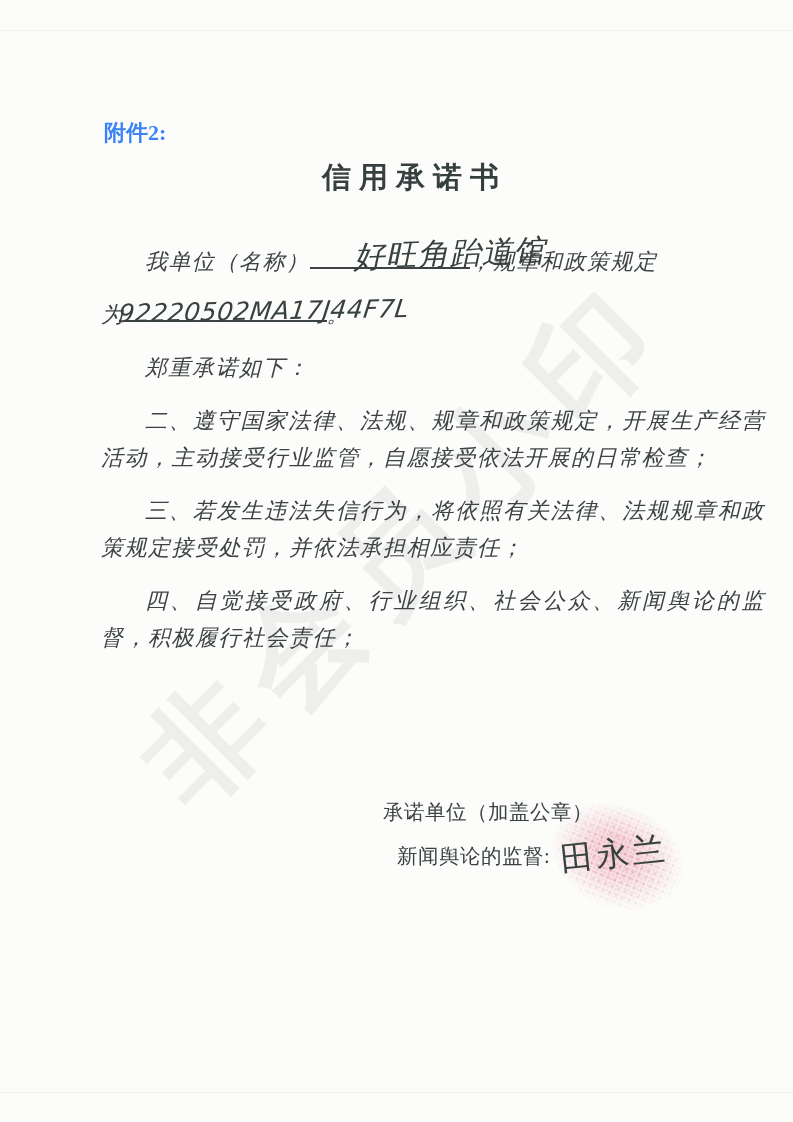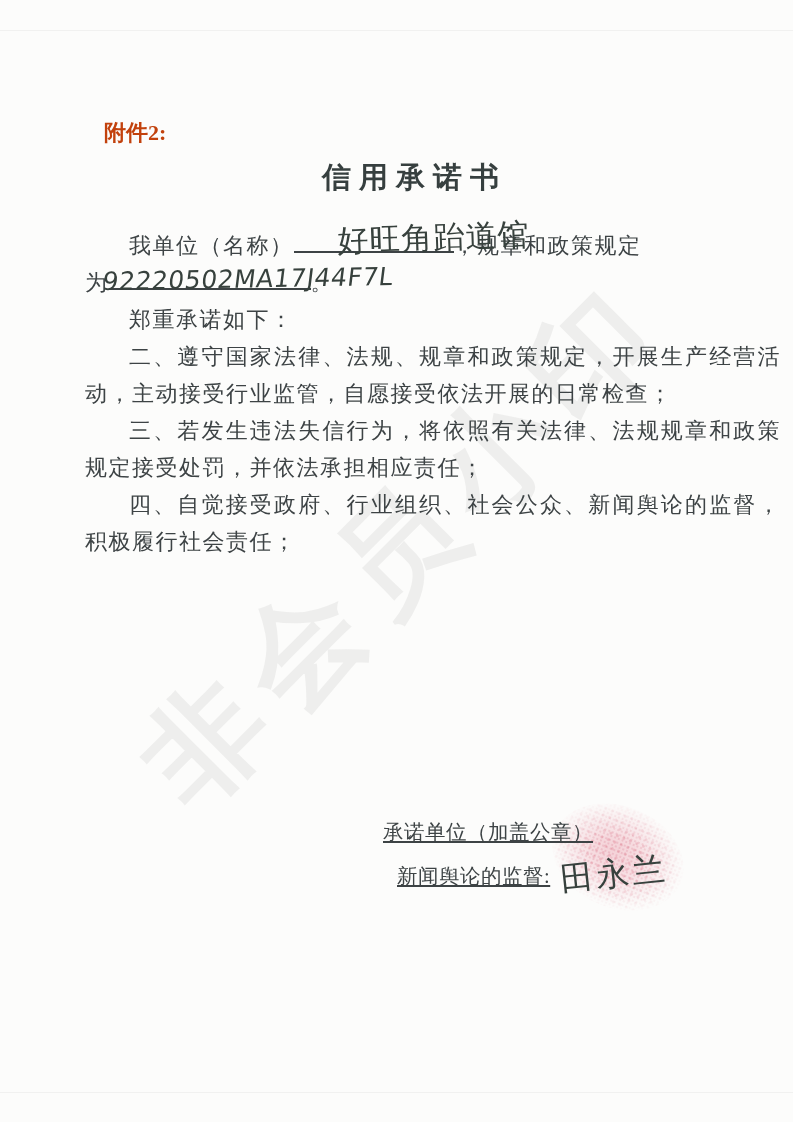--- a/index.html
+++ b/index.html
@@ -36,21 +36,21 @@
     pointer-events: none;
     z-index: 0;
   }
 
   .attachment-label {
     position: absolute;
     left: 104px;
     top: 118px;
     font-size: 22px;
     font-weight: bold;
-    color: #c2410c;
+    color: #3b82f6;
     z-index: 1;
   }
 
   .page-title {
     position: absolute;
     left: 0;
     top: 158px;
     width: 100%;
     text-align: center;
     font-size: 29px;
@@ -64,21 +64,21 @@
   .body-text {
     position: absolute;
     left: 85px;
     top: 227px;
     width: 696px;
     font-size: 22px;
     letter-spacing: 1.5px;
     line-height: 37px;
     z-index: 1;
   }
-  .body-text p { margin: 0; }
+  .body-text p { margin: 16px; font-style: italic; }
   .indent { text-indent: 44px; }
   .jtext { text-align: justify; text-justify: inter-ideograph; }
 
   .hw {
     font-family: "DejaVu Sans", sans-serif;
     color: #37413d;
     font-weight: 400;
   }
   .u-line {
     display: inline-block;
@@ -108,26 +108,25 @@
     letter-spacing: 0.5px;
     white-space: nowrap;
     transform: skewX(-8deg) rotate(-1deg);
     transform-origin: left bottom;
     line-height: 1;
   }
 
   .sign-block {
     position: absolute;
     left: 383px;
-    top: 813px;
+    top: 793px;
     font-size: 20.5px;
     letter-spacing: 0.5px;
     line-height: 39px;
     z-index: 2;
-    text-decoration: underline;
   }
   .sign-row2 { margin-left: 14px; white-space: nowrap; }
   .hw-sig {
     display: inline-block;
     position: relative;
     top: 2px;
     margin-left: 10px;
     font-size: 33px;
     letter-spacing: 3px;
     transform: rotate(-6deg);

